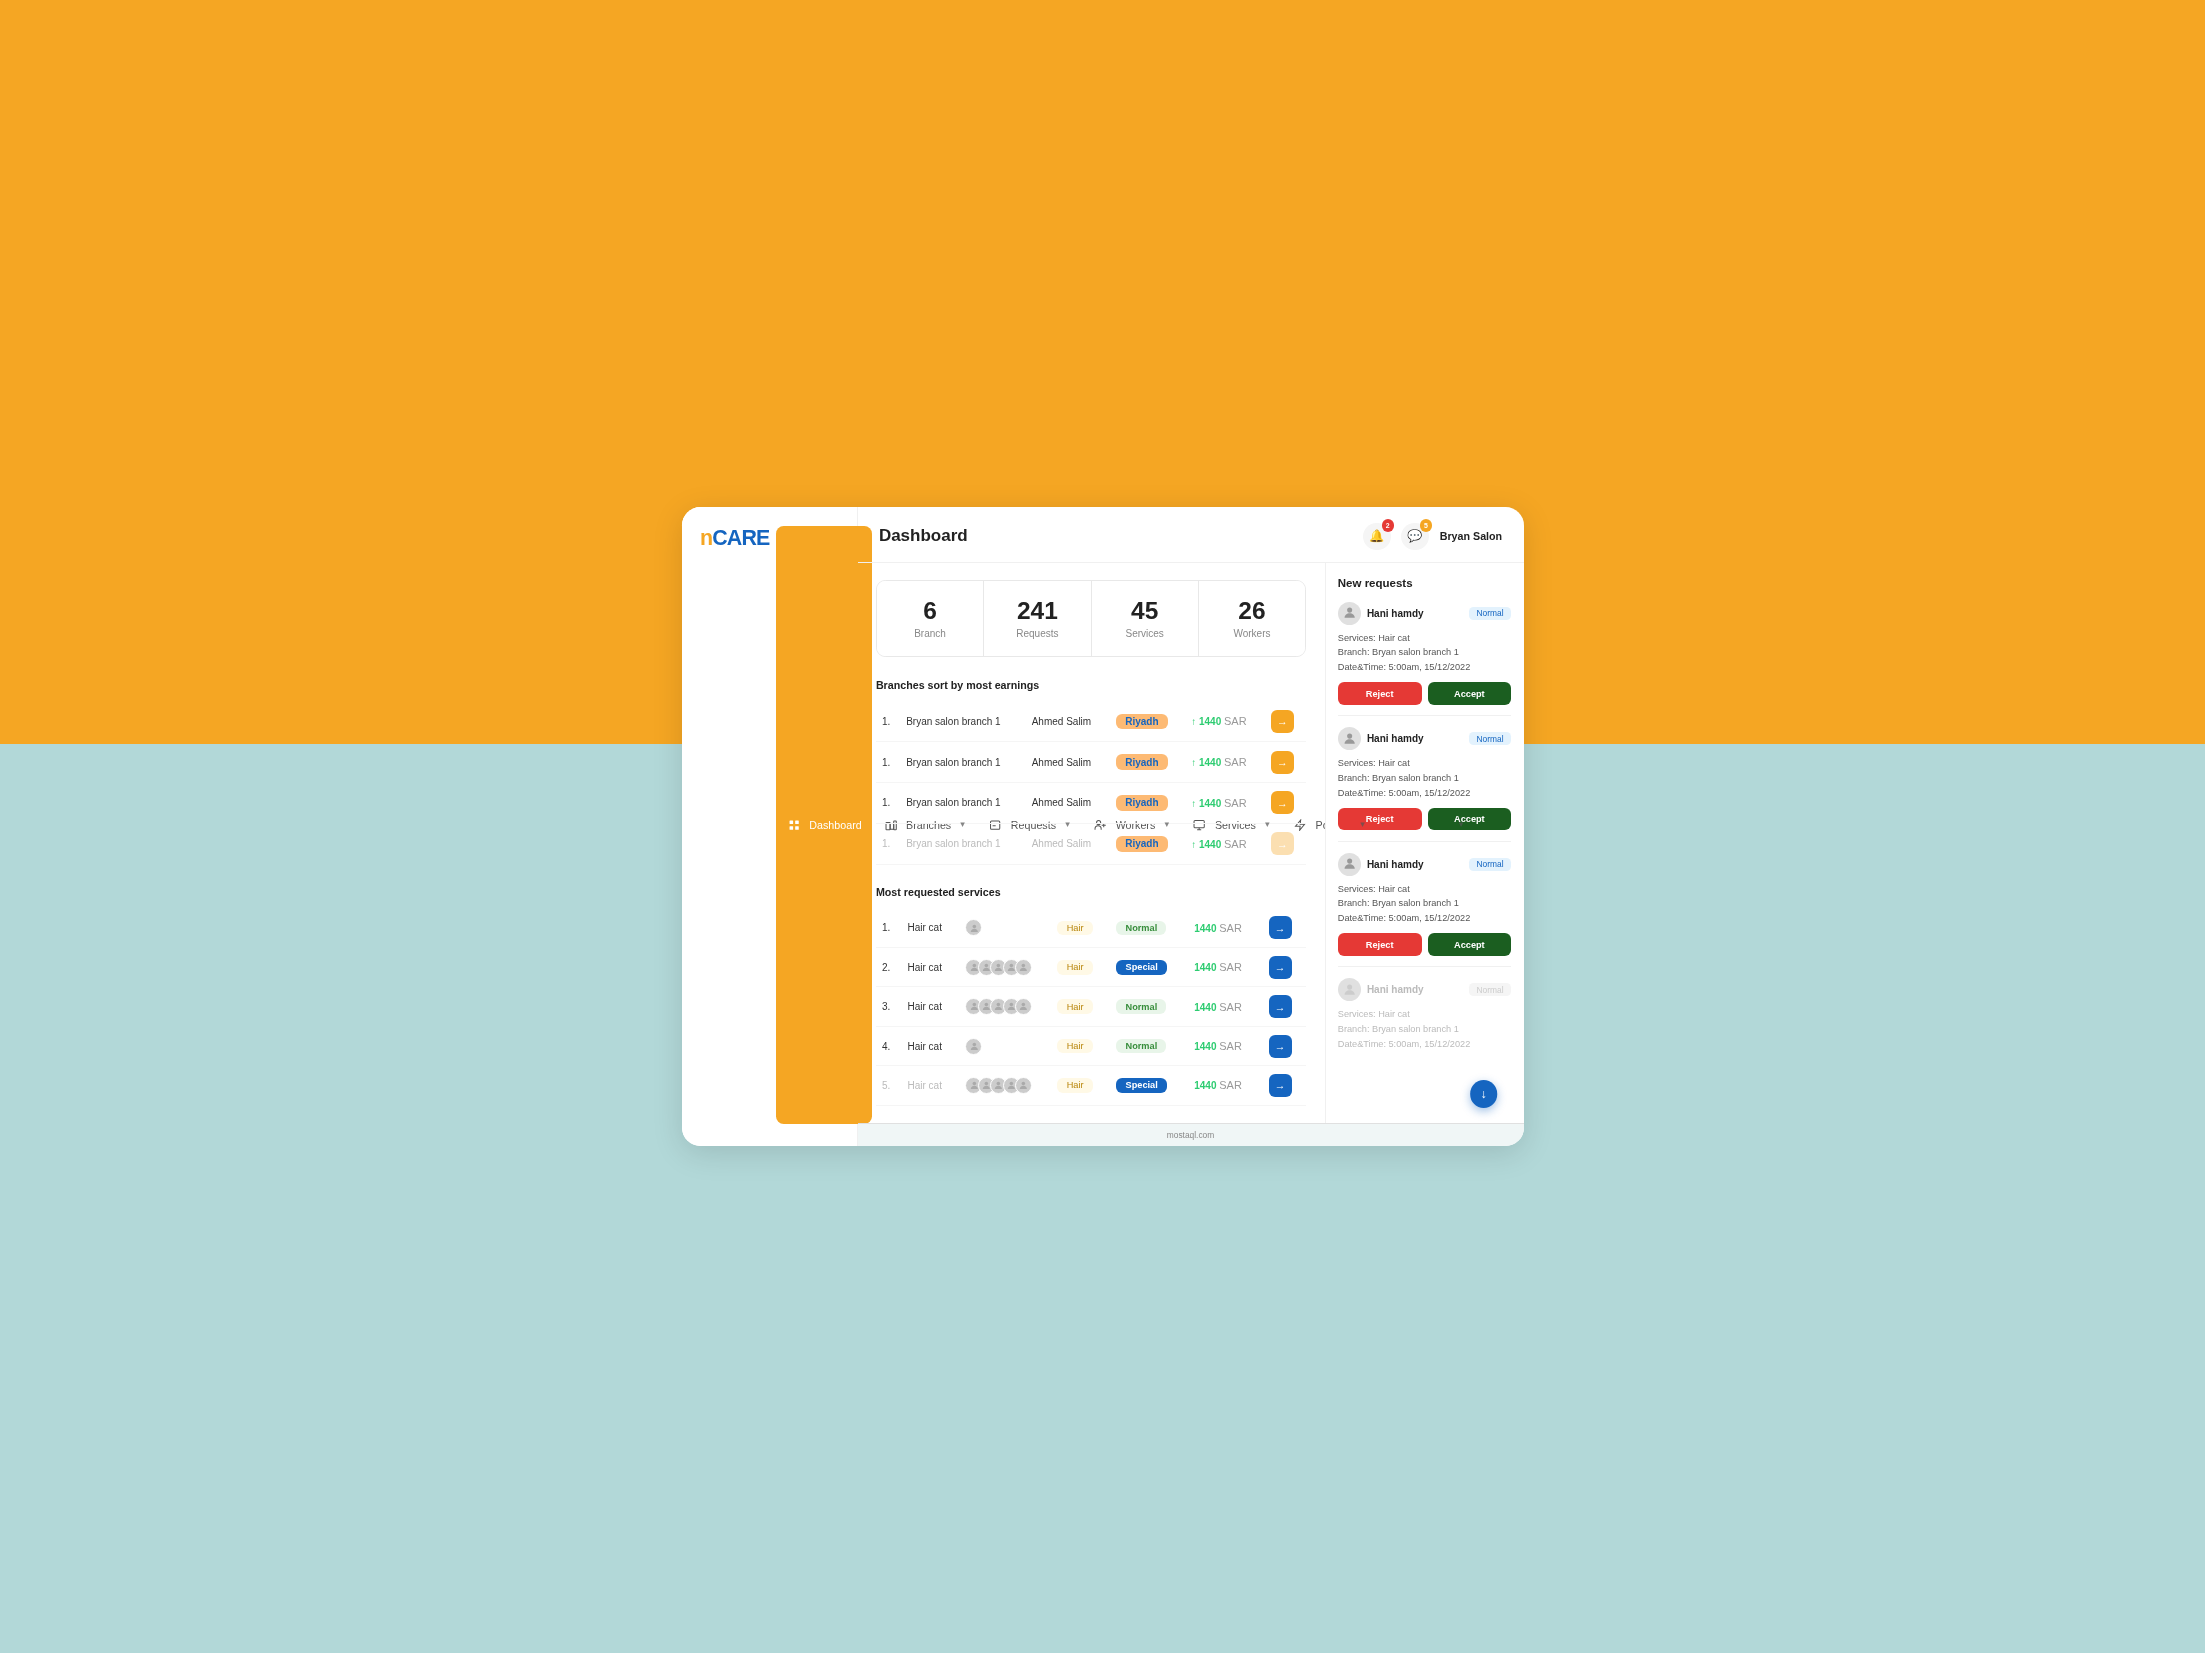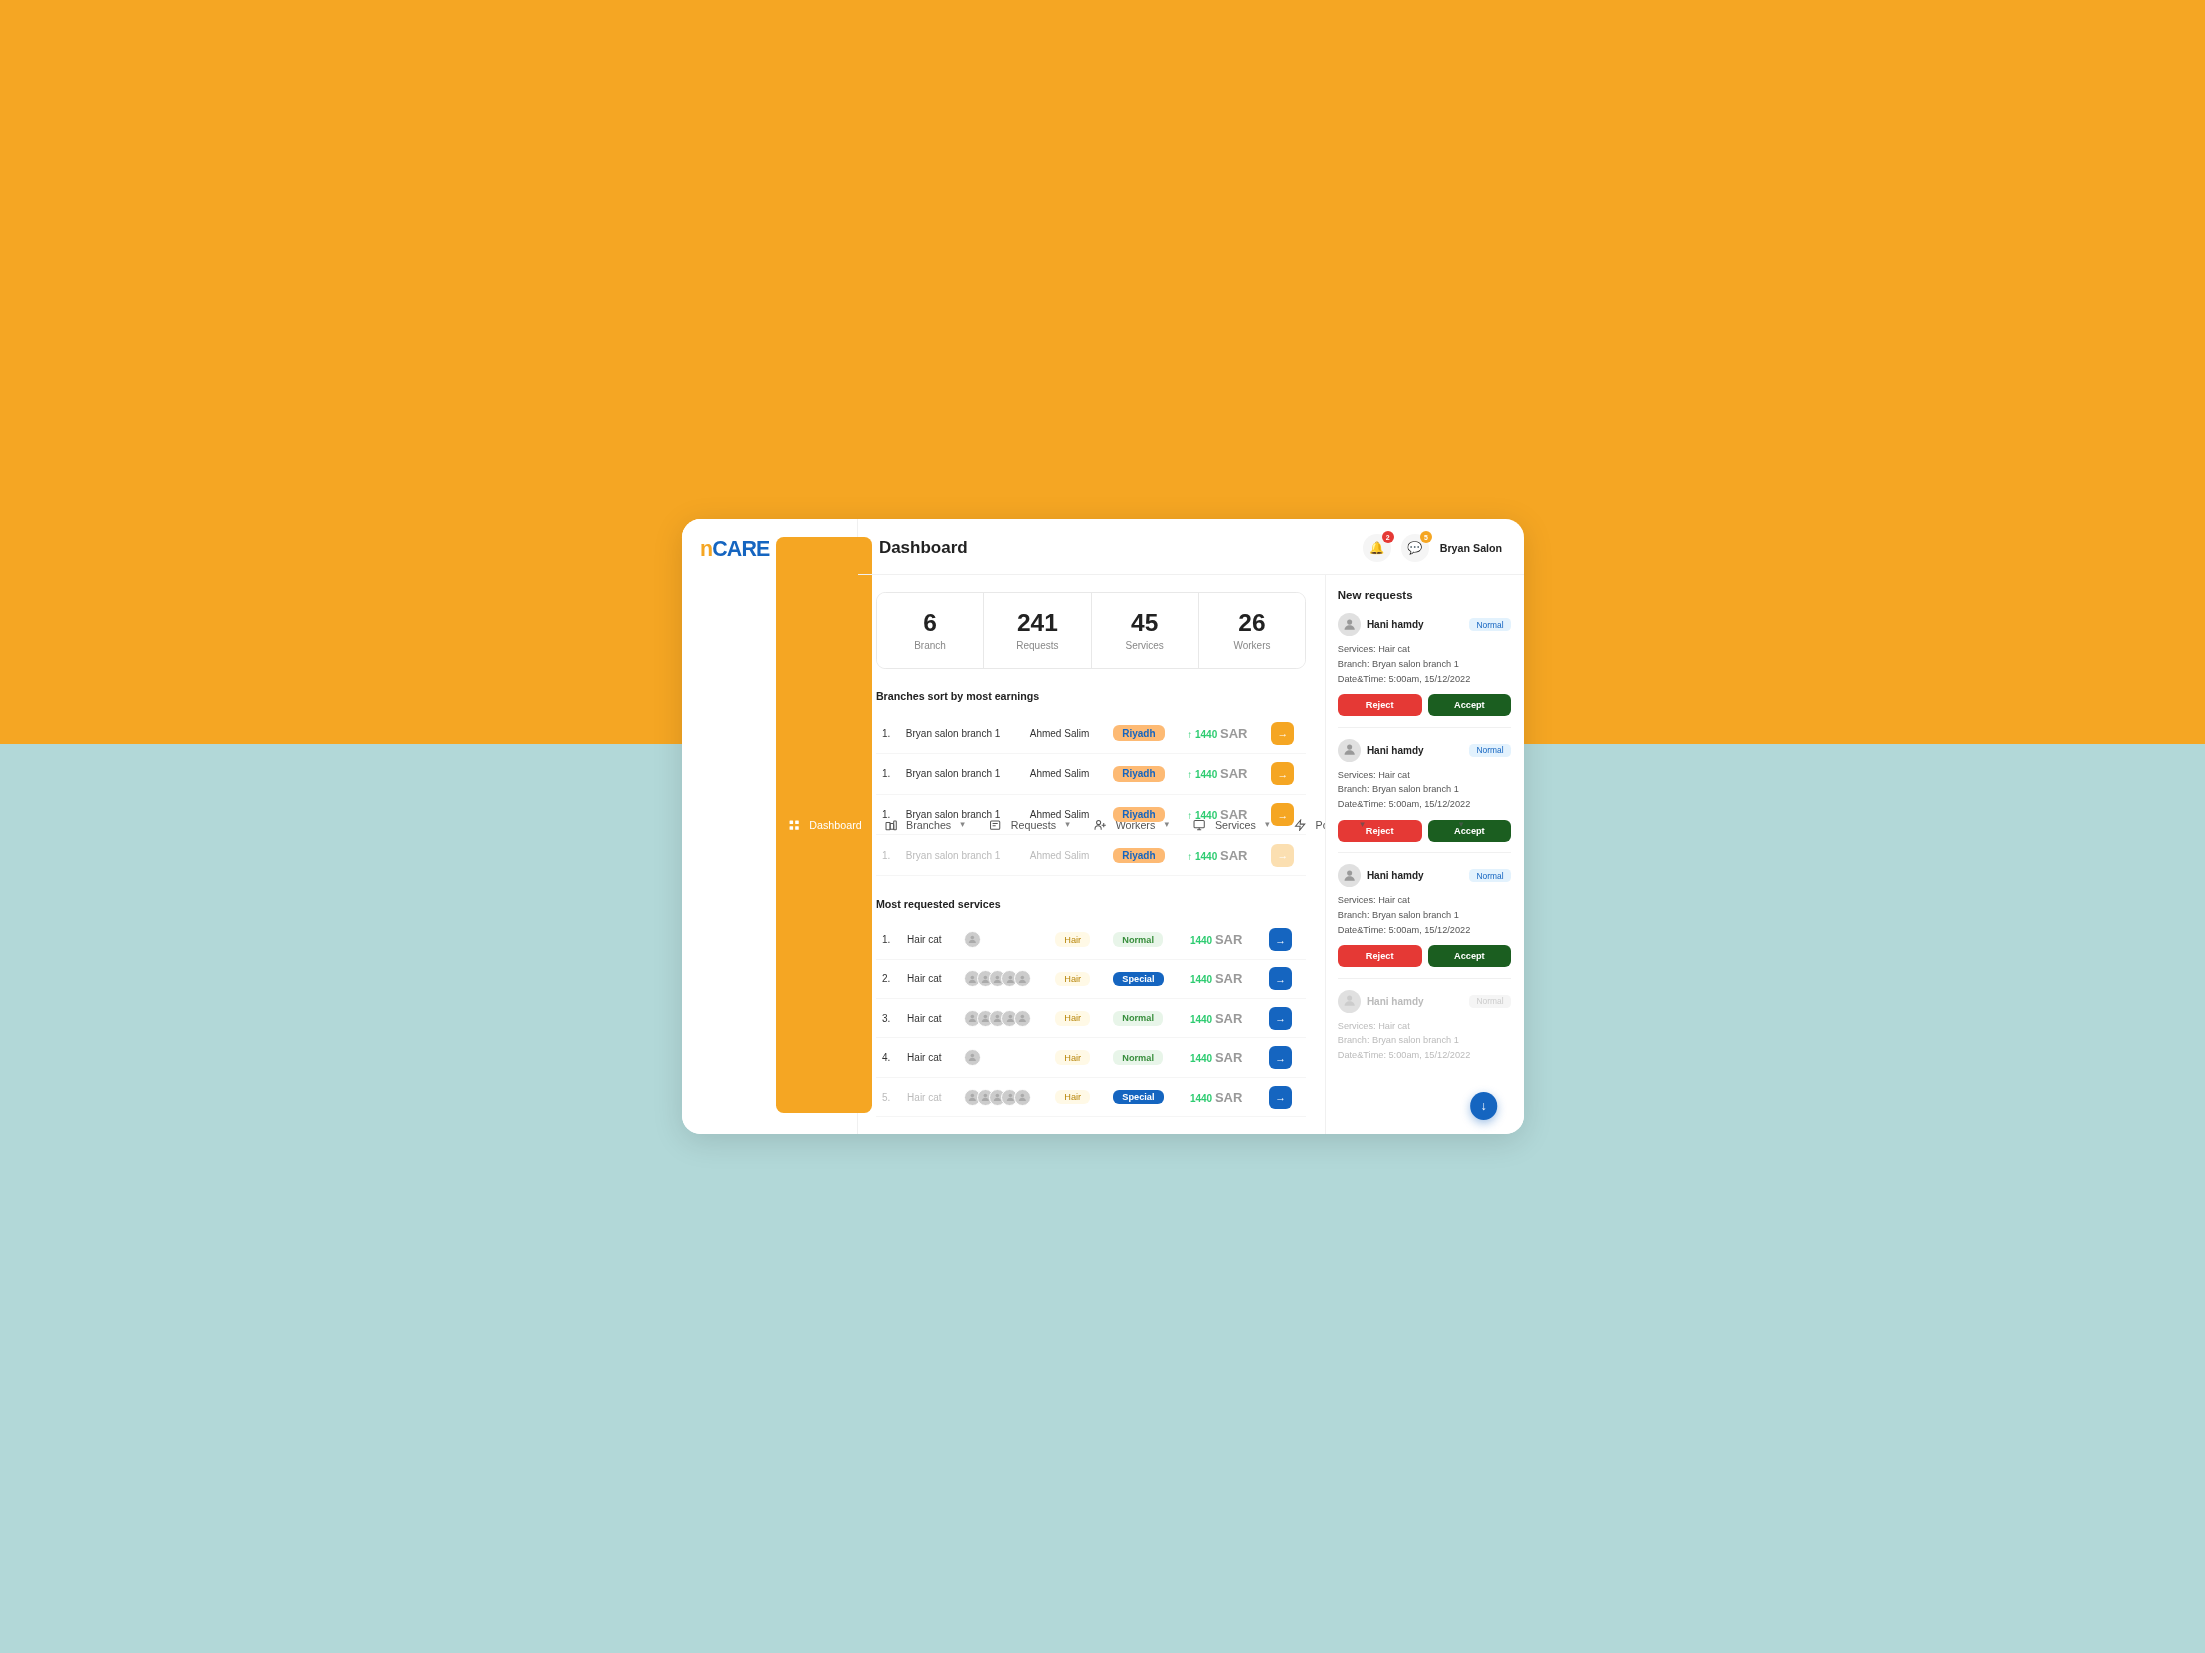--- a/index.html
+++ b/index.html
@@ -221,21 +221,21 @@
       padding: 2.3px 9.2px;
       font-size: 10px;
       font-weight: 700;
       display: inline-block;
     }
     .earnings {
       color: #2ECC71;
       font-weight: 700;
       font-size: 10px;
     }
-    .earnings .sar { font-size: 13px; color: #999; font-weight: 700; text-align: right; }
+    .earnings .sar { font-size: 11px; color: #999; font-weight: 400; text-align: right; }
     .arrow-btn {
       width: 23px; height: 23px;
       background: #F5A623;
       border-radius: 6.1px;
       display: flex; align-items: center; justify-content: center;
       color: white;
       font-size: 10.7px;
       cursor: pointer;
     }
     .arrow-btn.faded { opacity: 0.35; }
@@ -873,15 +873,18 @@
     </div>
 
   </div>
           </div>
         <div style="display:flex;justify-content:flex-end;">
           <div class="scroll-fab">↓</div>
         </div>
       </div>
     </div>
 
+    <div class="watermark">
+      <span>mostaql.com</span>
+    </div>
   </div>
 </div>
 
 
 </body></html>

